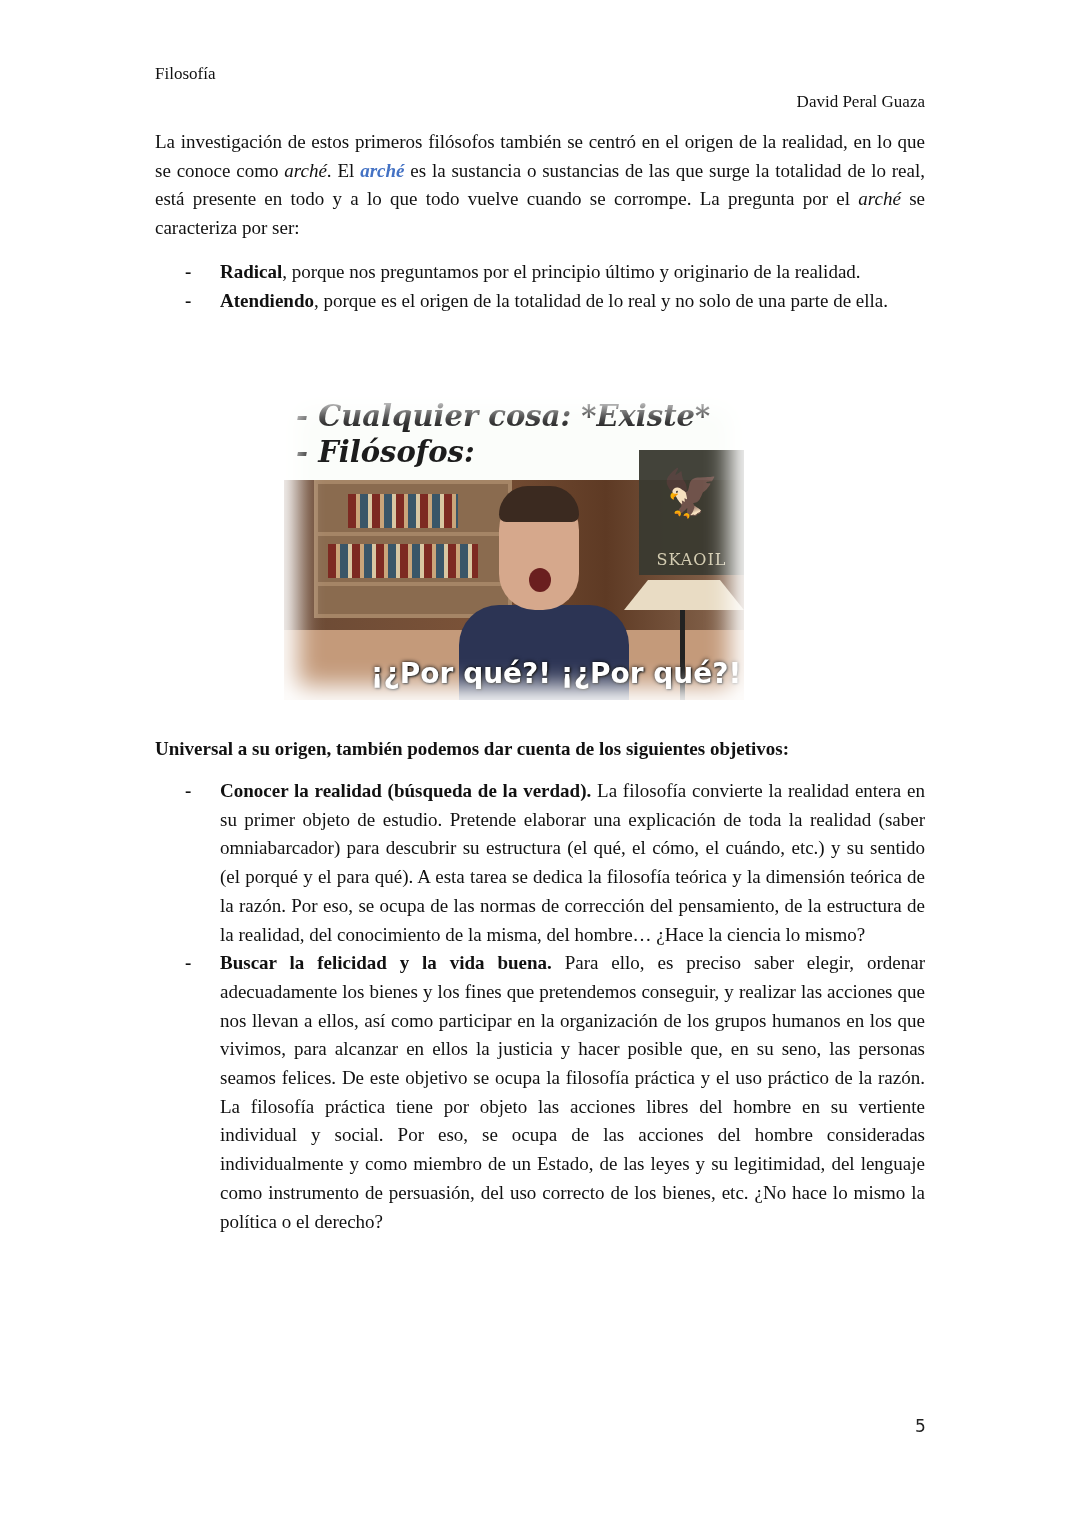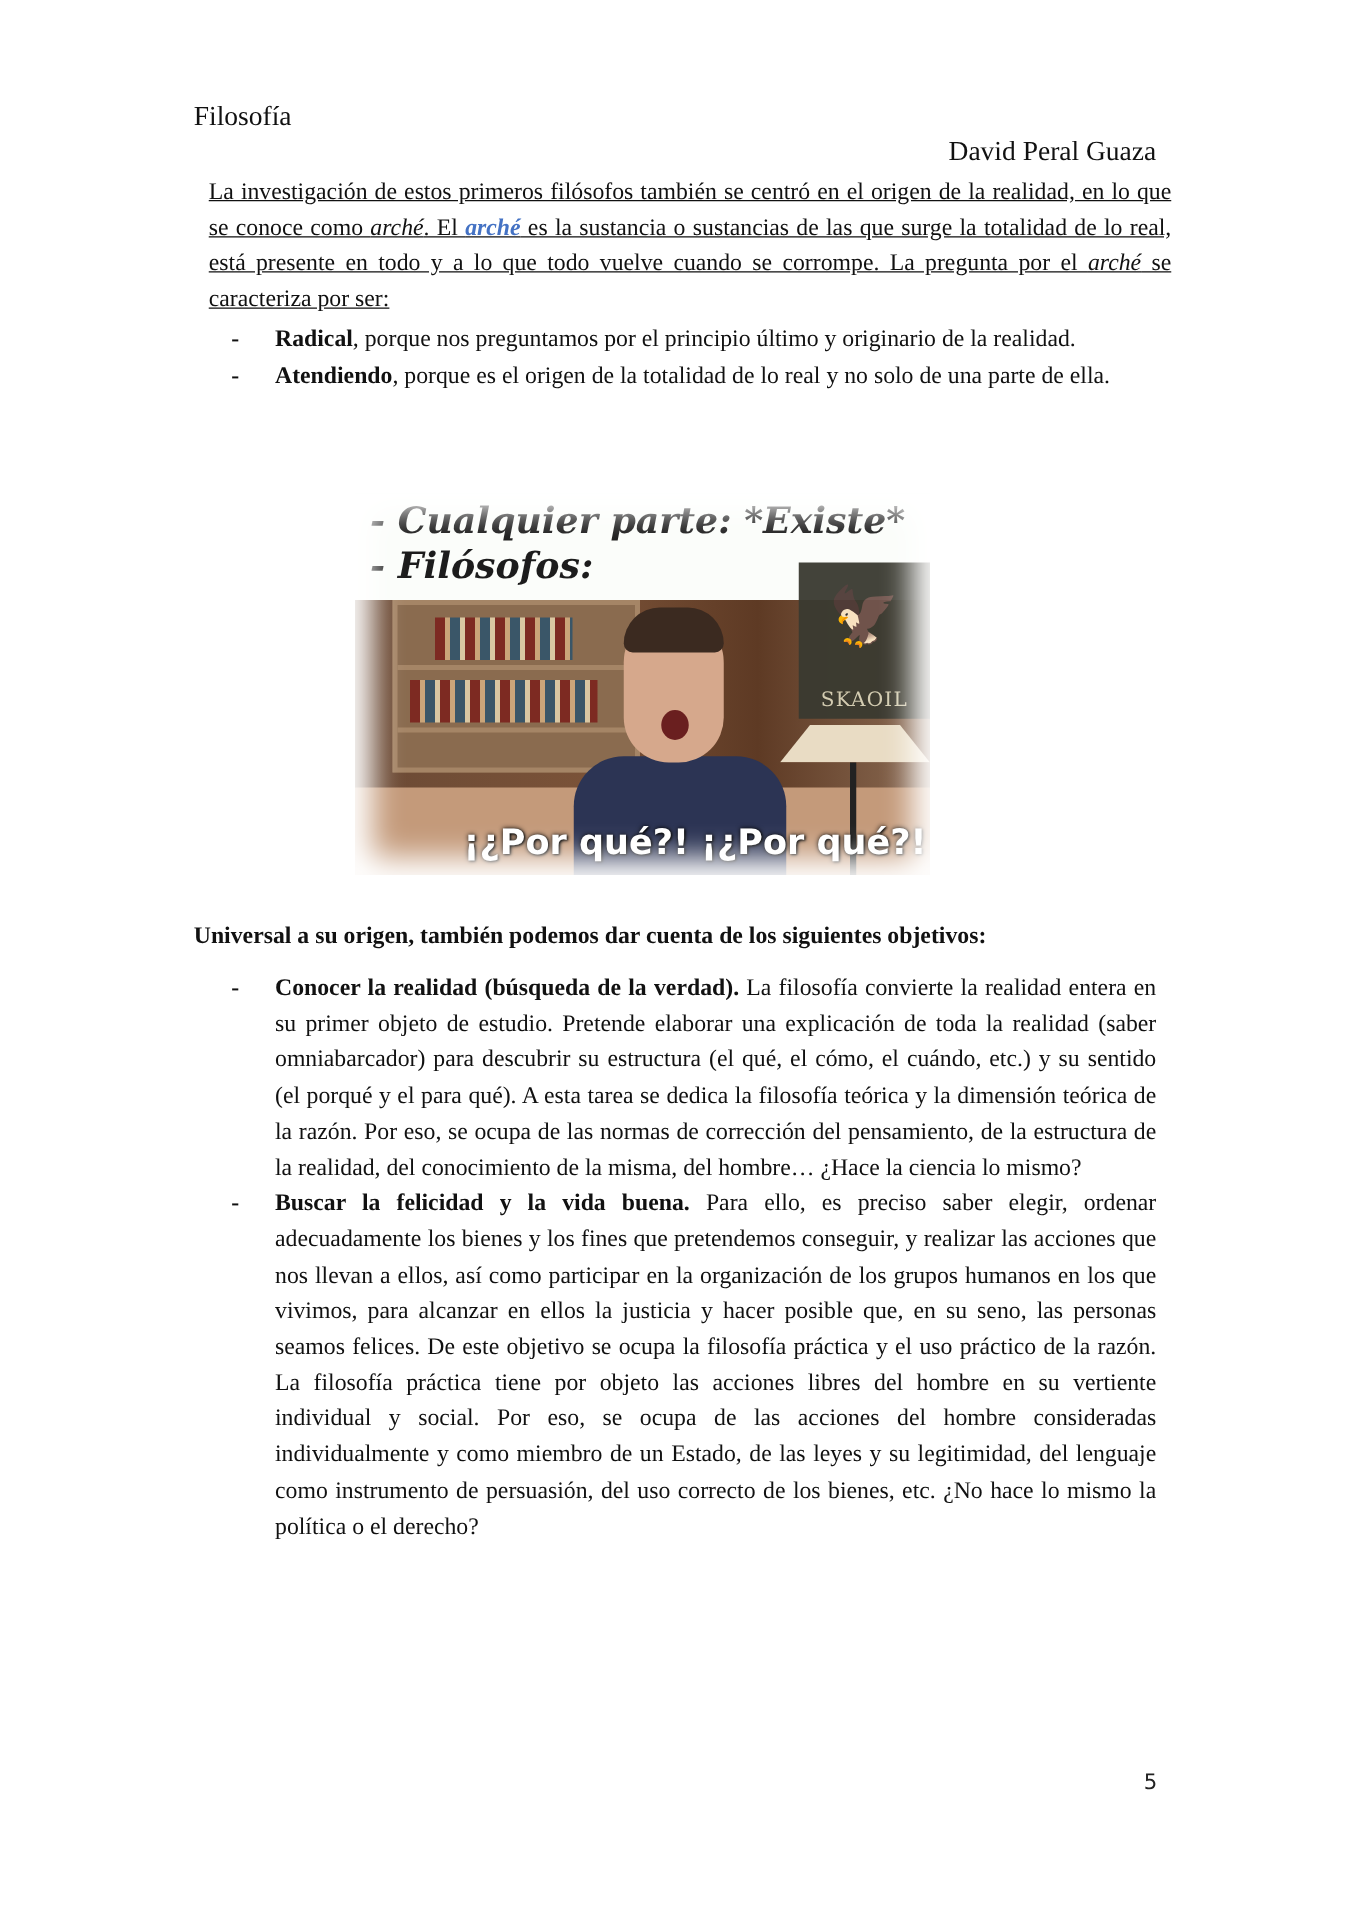--- a/index.html
+++ b/index.html
@@ -1,18 +1,18 @@
 <!DOCTYPE html>
 <html><head>
 <meta charset="utf-8">
 <style>
   html, body { margin:0; padding:0; background:#ffffff; }
   body { width:1080px; height:1527px; position:relative; overflow:hidden;
          font-family:"Liberation Serif", serif; color:#111; }
-  .hdr { position:absolute; top:80px; font-size:22px; }
+  .hdr { position:absolute; top:64px; font-size:17px; }
   .hdr-left { left:155px; }
   .hdr-right { right:155px;margin-top:28px; }
   .para { position:absolute; left:155px; width:770px; font-size:19px; line-height:28.7px; text-align:justify; }
   .blue { color:#4472c4; font-weight:bold; font-style:italic; }
   .list { position:absolute; left:155px; width:770px; font-size:19px; line-height:28.7px; margin:0; padding:0; list-style:none; }
   .list li { position:relative; padding-left:65px; text-align:justify; }
   .dash { position:absolute; left:30px; top:0; font-weight:bold; }
   .meme { position:absolute; left:284px; top:395px; width:460px; height:305px; background:#fbfdfa; overflow:hidden; }
   .meme-cap { position:absolute; left:12px; font-family:"DejaVu Serif", serif; font-weight:bold; font-style:italic; font-size:29px; color:#1c1c1c; line-height:34px; }
   .scene { position:absolute; left:0; top:85px; width:460px; height:220px;
@@ -35,35 +35,35 @@
   .fade { position:absolute; inset:0; pointer-events:none; box-shadow: inset 0 0 24px 14px #ffffff; }
   .heading { position:absolute; left:155px; top:735px; width:800px; font-size:19px; font-weight:bold; line-height:28px; }
   .pgnum { position:absolute; left:915px; top:1416px; font-family:"DejaVu Sans", sans-serif; font-size:17px; color:#222; }
 </style>
 </head>
 <body>
 
 <div class="hdr hdr-left">Filosofía</div>
 <div class="hdr hdr-right">David Peral Guaza</div>
 
-<p class="para" style="top:128px; margin:12px;text-decoration:underline;">
+<p class="para" style="top:128px; margin:0;">
   <span>La investigación de estos primeros filósofos también se centró en el origen de la realidad, en lo que se conoce como </span><i>arché</i><span>. El </span><span class="blue">arché</span><span> es la sustancia o sustancias de las que surge la totalidad de lo real, está presente en todo y a lo que todo vuelve cuando se corrompe. La pregunta por el </span><i>arché</i><span> se caracteriza por ser:</span>
 </p>
 
 <ul class="list" style="top:258px;">
   <li>
     <span class="dash">-</span><b>Radical</b><span>, porque nos preguntamos por el principio último y originario de la realidad.</span>
   </li>
   <li>
     <span class="dash">-</span><b>Atendiendo</b><span>, porque es el origen de la totalidad de lo real y no solo de una parte de ella.</span>
   </li>
 </ul>
 
 <div class="meme">
-  <div class="meme-cap" style="top:4px;">- Cualquier parte: *Existe*</div>
+  <div class="meme-cap" style="top:4px;">- Cualquier cosa: *Existe*</div>
   <div class="meme-cap" style="top:40px;">- Filósofos:</div>
   <div class="scene">
     <div class="shelf">
       <div class="books" style="left:30px; top:10px; width:110px;"></div>
       <div class="shelf-row" style="top:48px;"></div>
       <div class="books" style="left:10px; top:60px; width:150px;"></div>
       <div class="shelf-row" style="top:98px;"></div>
     </div>
     <div class="couch"></div>
     <div class="lamp-shade"></div>

